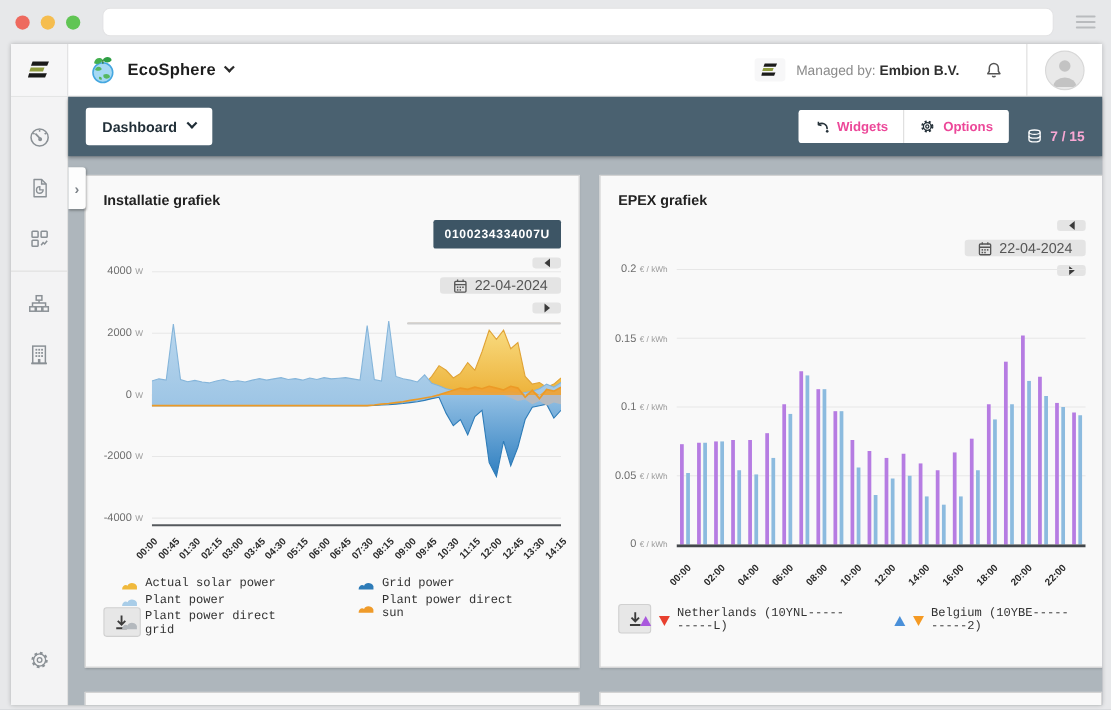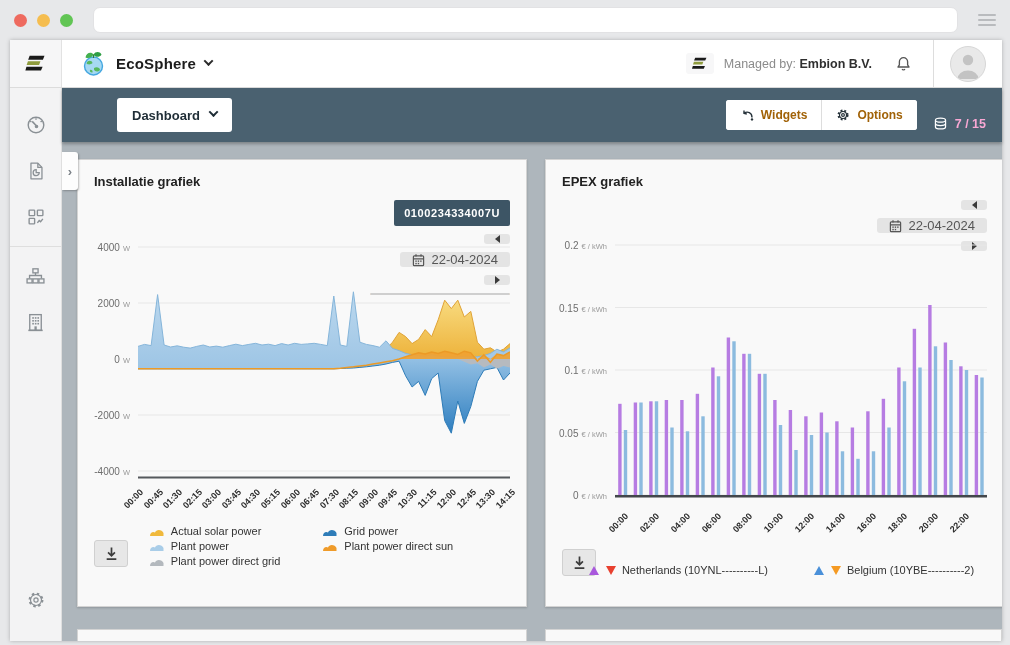--- a/index.html
+++ b/index.html
@@ -46,26 +46,26 @@
   .side-divider { width:52px; height:1px; background:#dedede; margin:6px 0; }
   .side-item.settings { margin-top:auto; margin-bottom:18px; }
 
   .right-col { flex:1; display:flex; flex-direction:column; min-width:0; }
 
   
   .navbar { height:54px; flex:0 0 54px; background:#4a6170; display:flex; align-items:center;
             padding:0 16px; box-shadow:0 2px 3px rgba(0,0,0,.28); position:relative; z-index:3; }
   .dash-btn { background:#fff; border:none; border-radius:3px; padding:0 15px; height:34px;
               font-family:inherit; font-size:13px; font-weight:bold; color:#1f2d36; display:flex;
-              align-items:center; gap:10px; cursor:pointer;margin-left:39px; }
+              align-items:center; gap:10px; cursor:pointer; }
   .dash-btn .chev { border-color:#1f2d36; }
   .nav-right { margin-left:auto; display:flex; align-items:center; }
   .btn-group { display:flex; background:#fff; border-radius:3px; overflow:hidden; }
   .nav-btn { height:30px; padding:0 14px; display:flex; align-items:center; gap:7px; font-size:12px;
-             font-weight:bold; color:#a16207; background:#fff; border:none; font-family:inherit; cursor:pointer; }
+             font-weight:bold; color:#ec4899; background:#fff; border:none; font-family:inherit; cursor:pointer; }
   .nav-btn + .nav-btn { border-left:1px solid #ddd; }
   .counter { display:flex; align-items:center; gap:7px; color:#f9a8d4; font-size:12.5px; font-weight:bold; margin-left:16px;margin-top:18px; }
 
   
   .content { flex:1; background:#aeb6bc; position:relative; padding:17px 0 0 15px; overflow:hidden; }
   .expander { position:absolute; left:0; top:10px; width:16px; height:38px; background:#fdfdfd;
               border-radius:0 3px 3px 0; box-shadow:1px 1px 2px rgba(0,0,0,.25); display:flex;
               align-items:center; justify-content:center; color:#7c8288; font-size:13px; font-weight:bold; cursor:pointer; }
   .row { display:flex; gap:18px; }
   .panel { background:#f9f9f9; border:1px solid #d3d3d3; box-shadow:0 1px 2px rgba(0,0,0,.18);
@@ -93,21 +93,21 @@
   .epex .ycol { width:53px; height:264px; }
   .ylab { position:absolute; right:8px; transform:translateY(-50%); white-space:nowrap;
           font-size:10px; color:#6e6e6e; }
   .ylab small { font-size:7.5px; color:#9a9a9a; margin-left:1px; }
   .plot { flex:1; position:relative; }
   .xlabels { position:relative; height:42px; }
   .xlab { position:absolute; width:0; top:8px; }
   .xlab span { position:absolute; right:0; top:0; transform:rotate(-45deg); transform-origin:100% 0;
                white-space:nowrap; font-size:9px; font-weight:bold; color:#2b2b2b; }
 
-  .panel-footer { display:flex; align-items:flex-end; margin-top:4px; }
+  .panel-footer { display:flex; align-items:flex-end; margin-top:4px;font-family:Liberation Mono, monospace; }
   .dl-btn { width:34px; height:27px; background:#e7e7e7; border:1px solid #d0d0d0; border-radius:3px;
             display:flex; align-items:center; justify-content:center; cursor:pointer; }
   .legend-cols { display:flex; gap:42px; margin:0 auto; transform:translateX(-18px); }
   .legend-col { display:flex; flex-direction:column; gap:3px; }
   .li { display:flex; align-items:center; gap:6px; font-size:11px; color:#333; }
   .epex-legend { display:flex; gap:46px; margin:0 auto; transform:translateX(-10px); align-items:center; }
   .tri-up { width:0; height:0; border-left:5px solid transparent; border-right:5px solid transparent; border-bottom:9px solid #999; }
   .tri-dn { width:0; height:0; border-left:5px solid transparent; border-right:5px solid transparent; border-top:9px solid #999; margin-left:1px; }
 
   .sliver-row { display:flex; gap:18px; margin-top:22px; }

